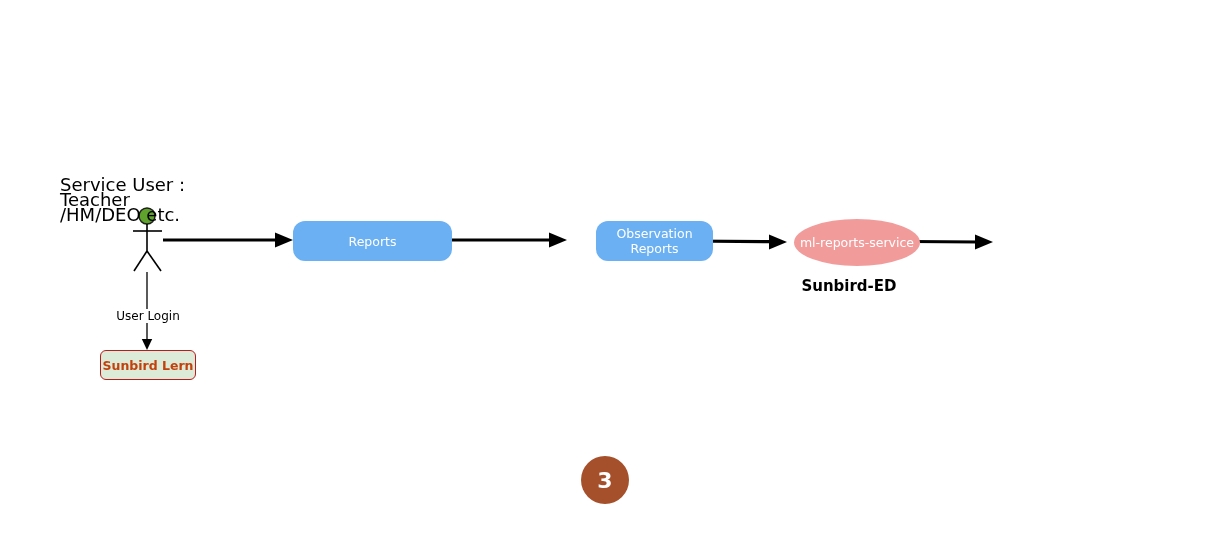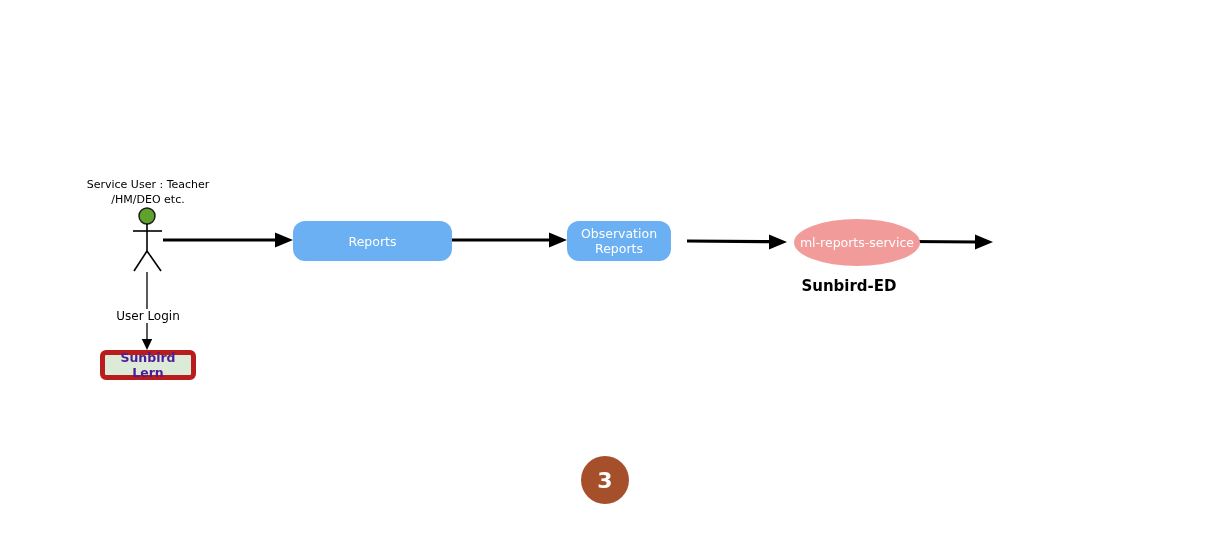--- a/index.html
+++ b/index.html
@@ -25,43 +25,43 @@
   }
   .node-rect {
     background: #6AB0F3;
     color: #ffffff;
     border-radius: 12px;
     font-size: 12.5px;
     line-height: 15px;
     white-space: pre-line;
   }
   .node-reports { left: 293px; top: 221px; width: 159px; height: 40px; }
-  .node-observation { left: 567px; top: 221px; width: 104px; height: 40px; }
+  .node-observation { left: 596px; top: 221px; width: 117px; height: 40px; }
   .node-ellipse {
     background: #F19C9B;
     color: #ffffff;
     border-radius: 50%;
     font-size: 12.5px;
   }
   .node-ml { left: 786px; top: 219px; width: 126px; height: 47px; margin-left: 8px; }
   .node-gotenberg { left: 992px; top: 219px; width: 126px; height: 48px; }
   .node-sunbird-lern {
     left: 100px; top: 350px; width: 96px; height: 30px;
     background: #DCEBD8;
-    border: 5px solid #b91c1c;
+    border: 1px solid #b91c1c;
     border-radius: 6px;
-    color: #4c1d95;
+    color: #c2410c;
     font-weight: bold;
     font-size: 12.5px;
   }
   .actor-label {
     position: absolute;
     left: 60px; top: 177px; width: 176px;
-    text-align: center;
-    font-size: 11px;
+    text-align: left;
+    font-size: 18px;
     line-height: 15px;
     color: #000000;
     white-space: pre-line;
   }
   .caption-sunbird-ed {
     position: absolute;
     left: 785px; top: 277px; width: 128px;
     text-align: center;
     font-size: 15px;
     font-weight: bold;

